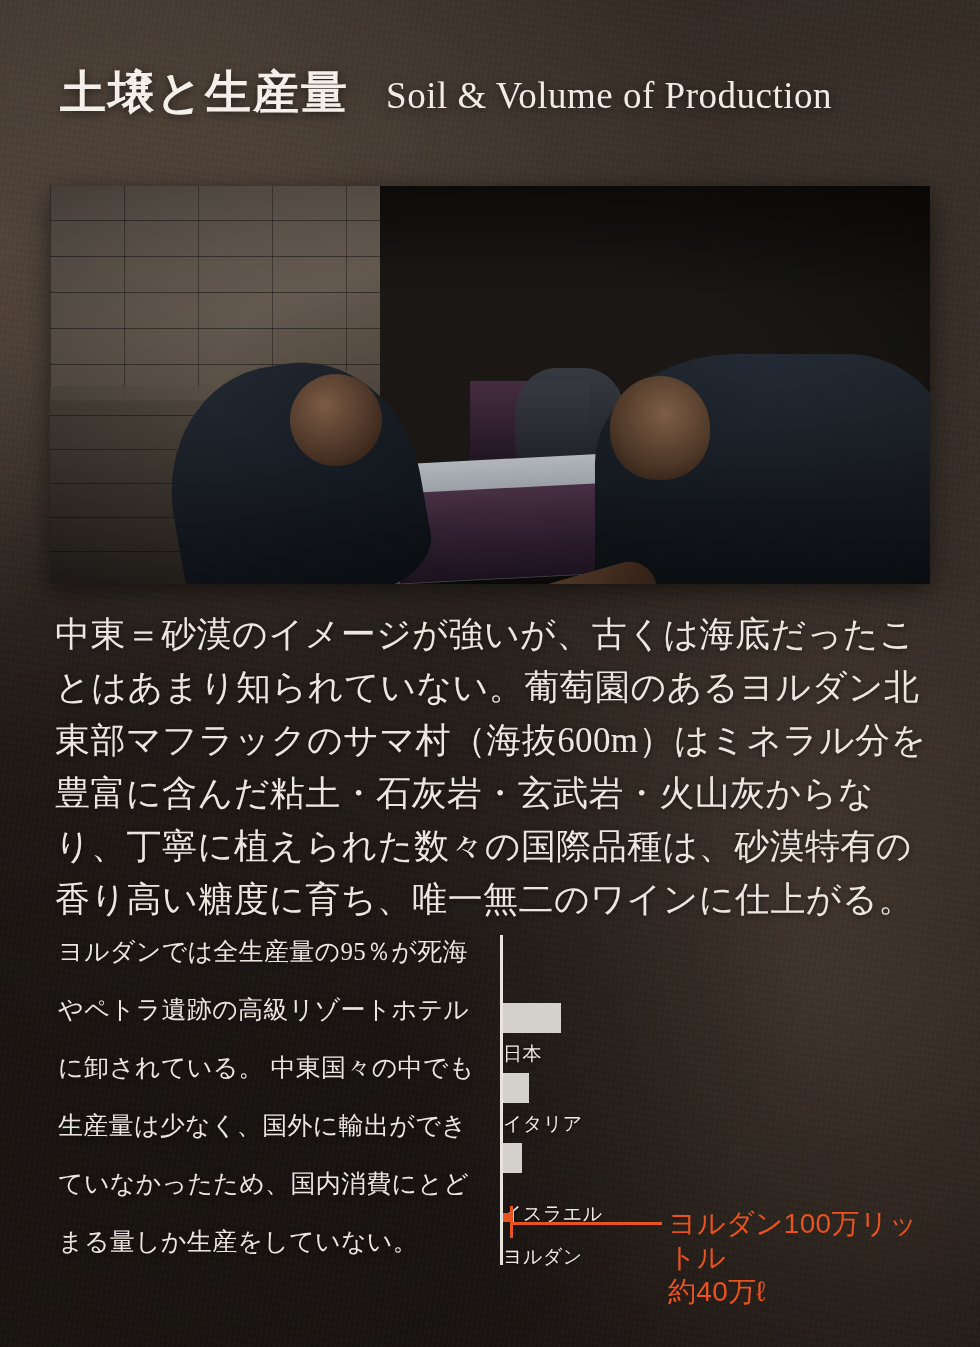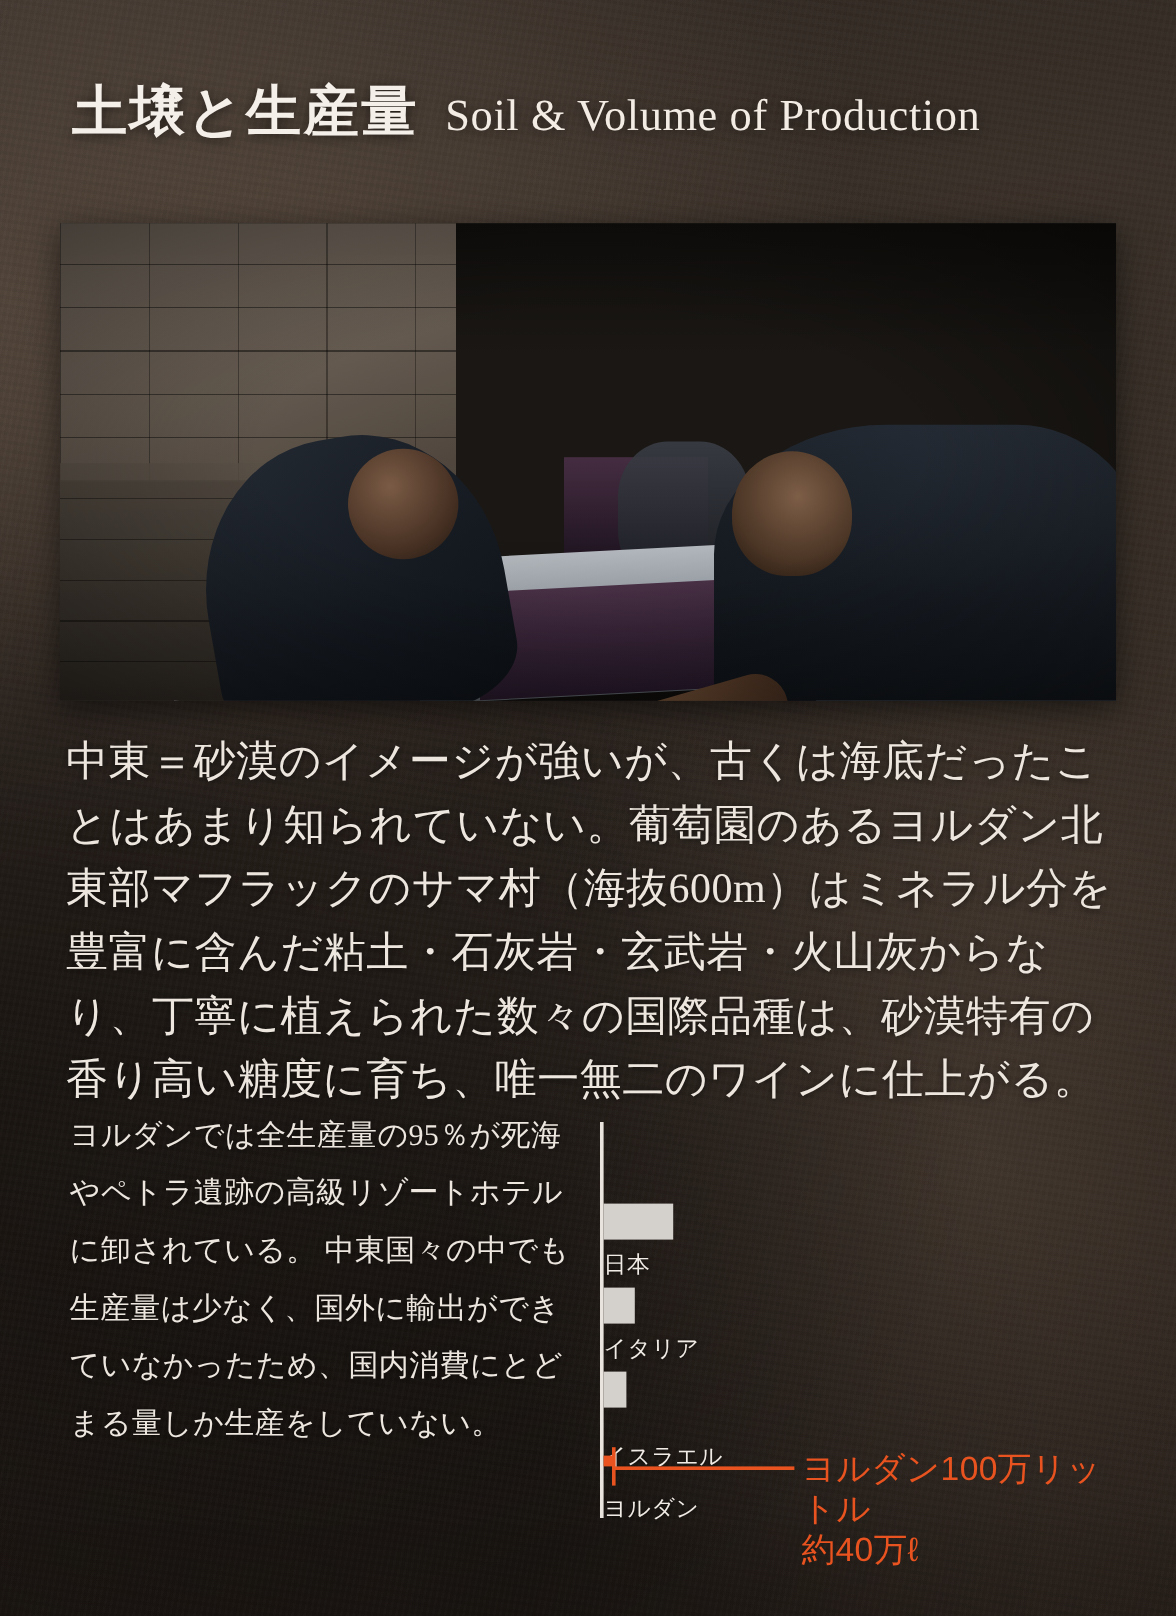--- a/index.html
+++ b/index.html
@@ -38,21 +38,21 @@
     background-image:
       repeating-linear-gradient(101deg, rgba(255,255,255,0.012) 0 2px, rgba(0,0,0,0.012) 2px 5px),
       repeating-linear-gradient(9deg, rgba(0,0,0,0.02) 0 3px, rgba(255,255,255,0.008) 3px 7px);
     opacity: .9;
     pointer-events: none;
   }
 
   
   .header {
     position: absolute; top: 62px; left: 60px; right: 40px;
-    display: flex; align-items: baseline; gap: 22px;
+    display: flex; align-items: baseline; gap: 37px;
     z-index: 4;
   }
   .title-ja {
     font-family: "Liberation Serif", "DejaVu Serif", serif;
     font-size: 46px; font-weight: 700; color: #f4efe9;
     letter-spacing: 2px;
     text-shadow: 0 2px 10px rgba(0,0,0,.55);
   }
   .title-en {
     font-family: "Liberation Serif", "DejaVu Serif", serif;
@@ -162,21 +162,21 @@
 
   
   .lower {
     position: absolute; top: 915px; left: 0; width: 980px; height: 400px; z-index: 4;
   }
   .lower-text {
     position: absolute; left: 58px; top: 8px; width: 420px;
     font-family: "Liberation Serif", "DejaVu Serif", serif;
     color: #ece6df;
     font-size: 25px;
-    line-height: 48px;
+    line-height: 58px;
     letter-spacing: 0.3px;
     text-shadow: 0 1px 6px rgba(0,0,0,.6);
   }
 
   
   .chart {
     position: absolute; left: 500px; top: 10px; width: 450px; height: 352px;
   }
   .chart-axis {
     position: absolute; left: 0; top: 10px; width: 3px; height: 330px;

